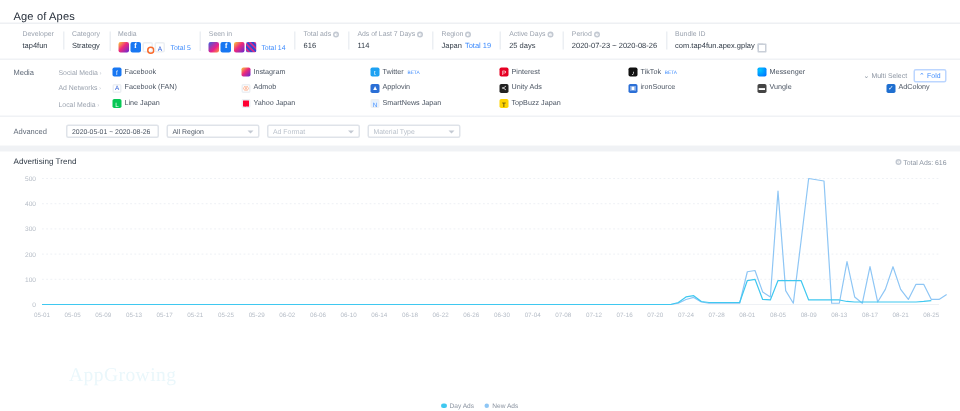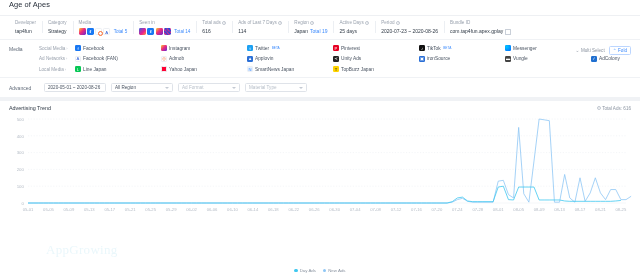--- a/index.html
+++ b/index.html
@@ -8,21 +8,21 @@
     font-family: "Liberation Sans", sans-serif;
     background:#f0f2f5;
     font-size:5.2px;
     color:#303133;
     -webkit-font-smoothing:antialiased;
   }
   .page { width:640px; height:274px; display:flex; flex-direction:column; }
 
   
   .title-bar {
-    height:16px; background:#ffffff; display:flex; align-items:flex-start;
+    height:16px; background:#ffffff; display:flex; align-items:flex-end;
     padding-left:9px; border-bottom:1px solid #eef0f3;
   }
   .title-bar .app-title { font-size:7.4px; color:#1f2733; letter-spacing:.1px; }
 
   
   .meta-card {
     background:#ffffff; margin:0; padding:4px 9px 4px 9px;
     display:flex; align-items:flex-start; border-bottom:1px solid #f0f2f5;
   }
   .meta-item { padding:0 6px; position:relative; display:flex; flex-direction:column; gap:3px; }

